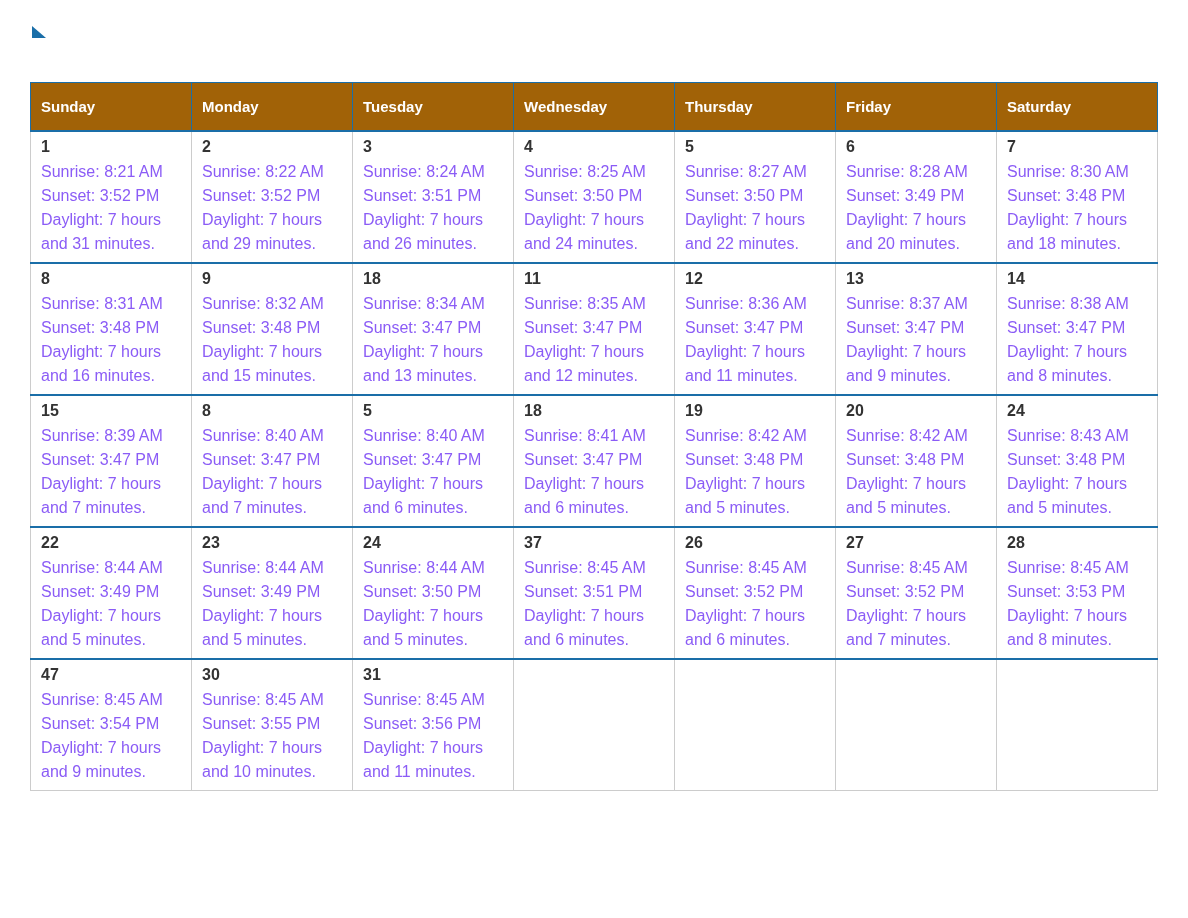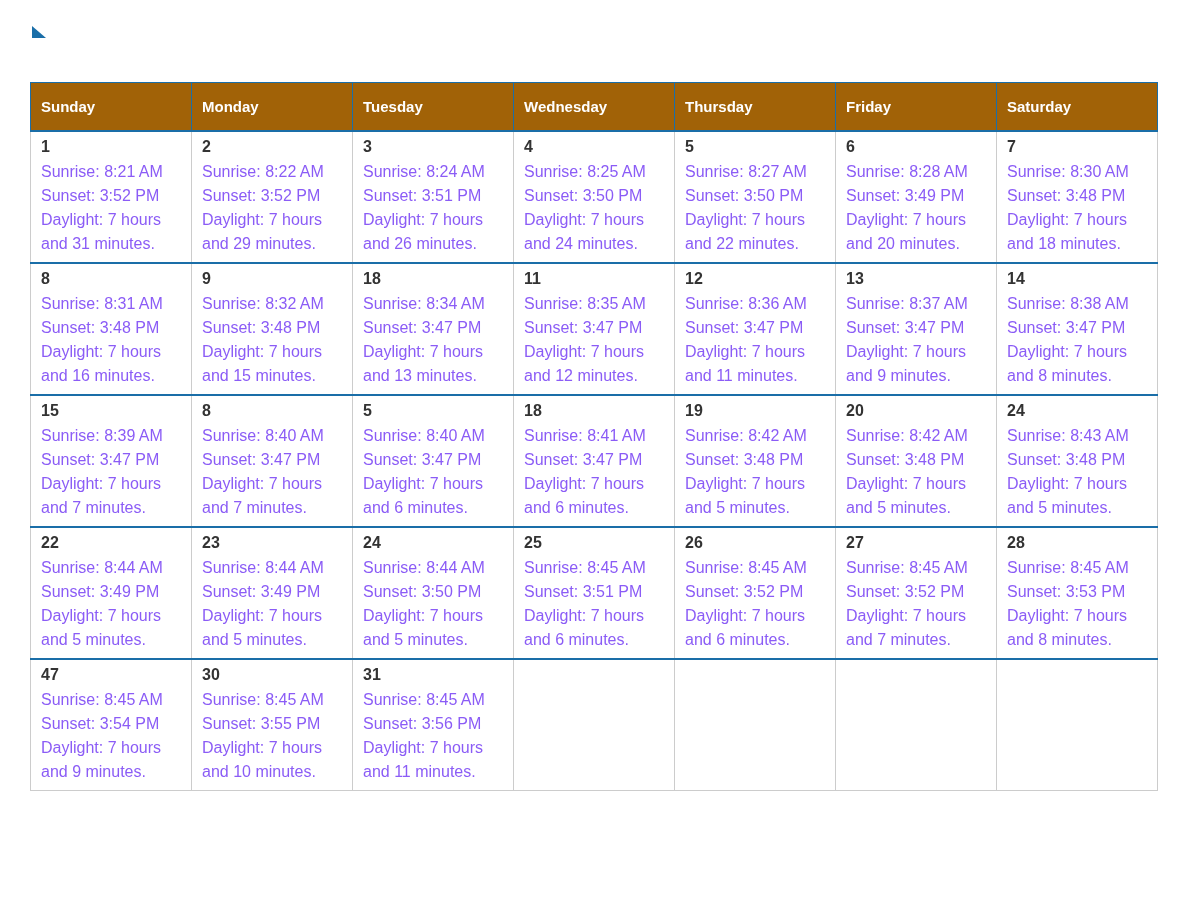--- a/index.html
+++ b/index.html
@@ -351,21 +351,21 @@
         <td>
         <span class="day-num">24</span>
         <div class="day-info">
           Sunrise: 8:44 AM<br>
           Sunset: 3:50 PM<br>
           Daylight: 7 hours<br>
           and 5 minutes.
         </div>
       </td>
         <td>
-        <span class="day-num">25</span>
+        <span class="day-num">37</span>
         <div class="day-info">
           Sunrise: 8:45 AM<br>
           Sunset: 3:51 PM<br>
           Daylight: 7 hours<br>
           and 6 minutes.
         </div>
       </td>
         <td>
         <span class="day-num">26</span>
         <div class="day-info">

